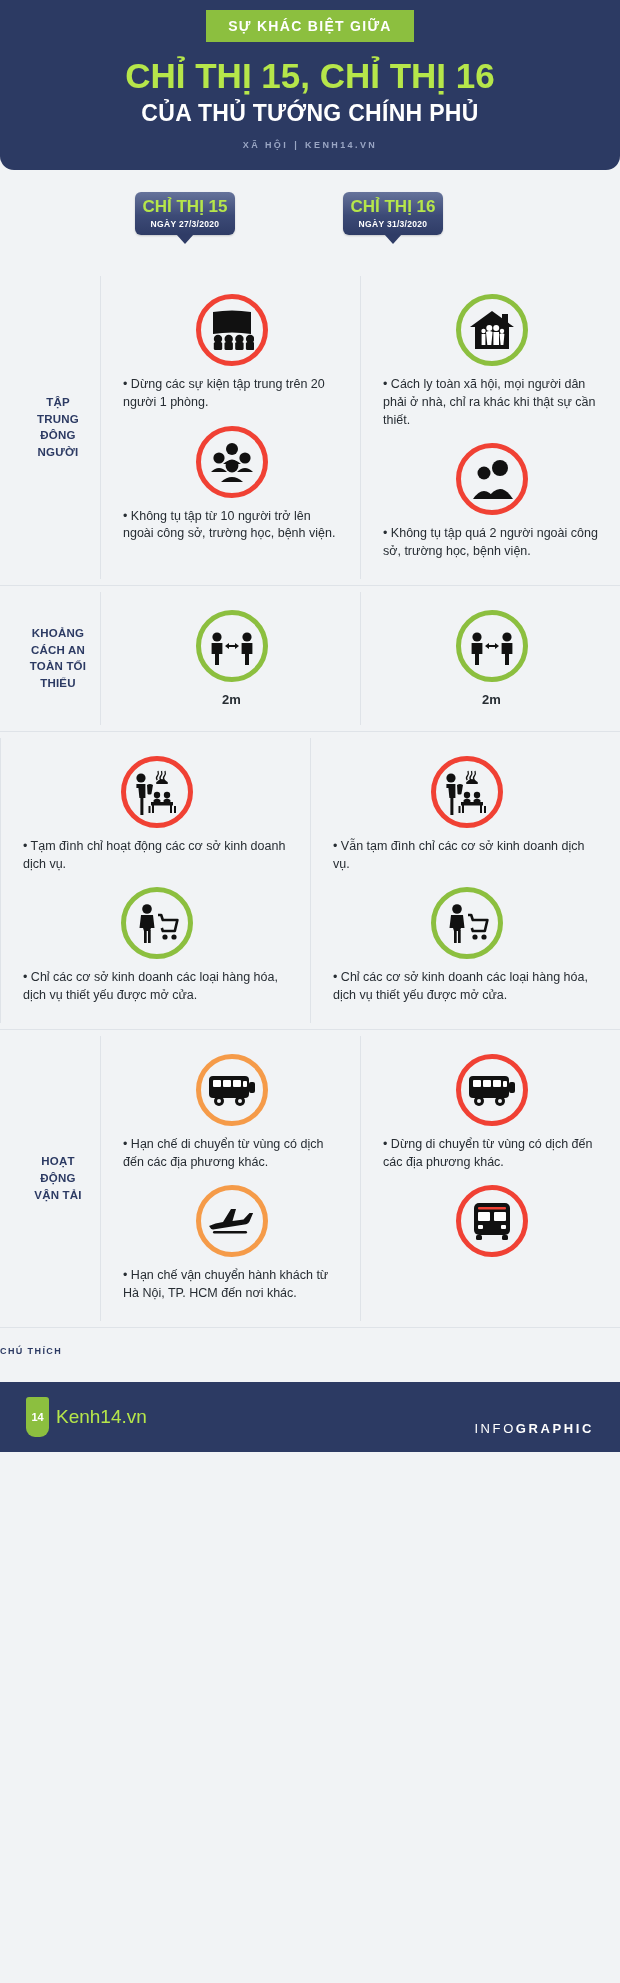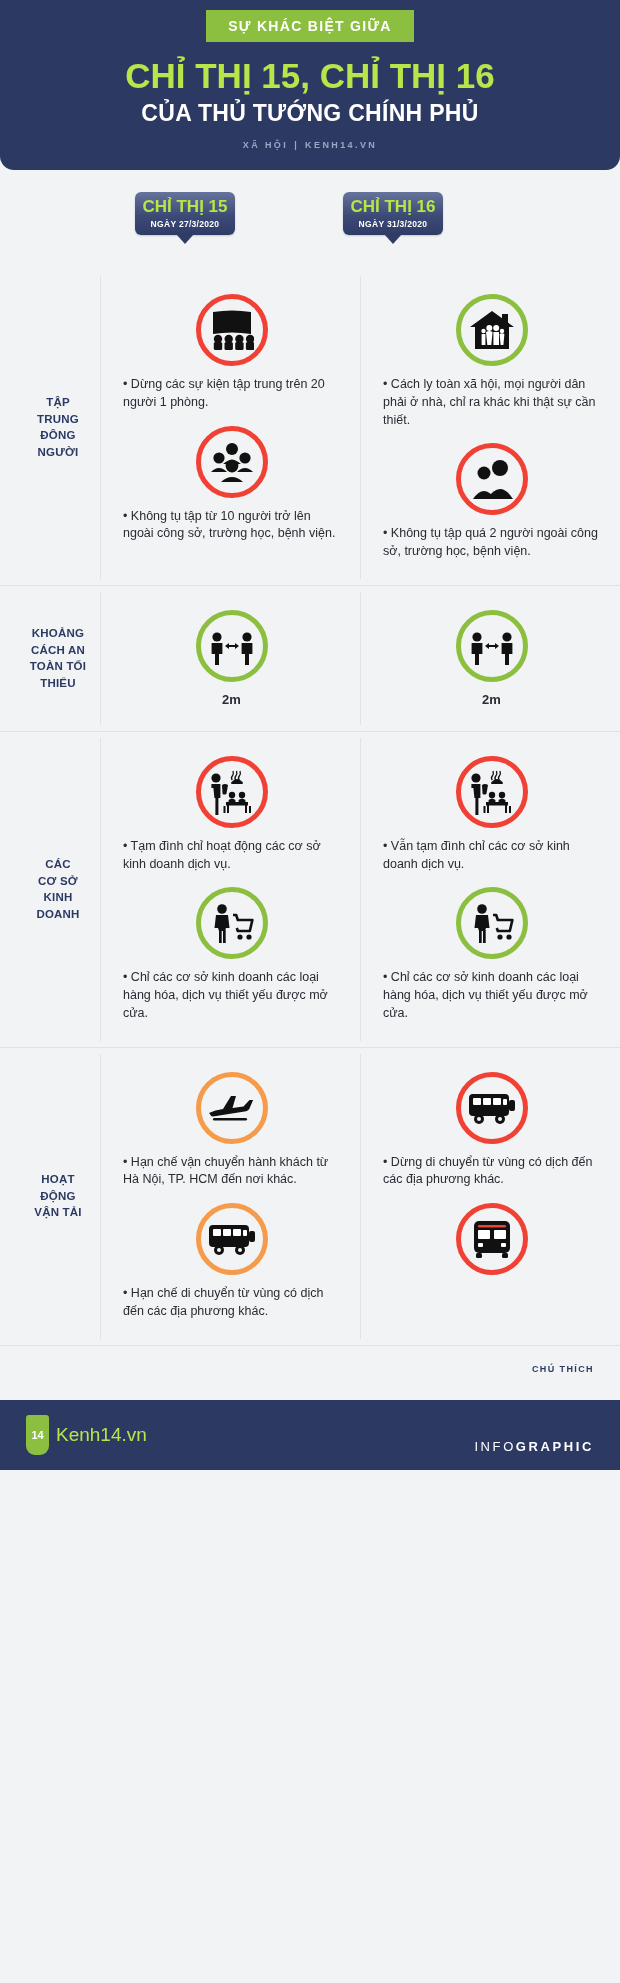--- a/index.html
+++ b/index.html
@@ -167,21 +167,21 @@
     font-size:13px;
     font-weight:bold;
     color:#272d33;
     margin-top:10px;
   }
 
   
   .legend {
     display:flex;
     align-items:center;
-    justify-content:flex-end;
+    justify-content:flex-start;
     gap:0px;
     padding:18px 0 26px 0;
     border-top:1px solid #dfe3e8;
   }
   .legend-title {
     color:#2c3a63;
     font-size:9px;
     font-weight:bold;
     letter-spacing:1.4px;
     margin-right:26px;
@@ -383,26 +383,20 @@
     <path d="M19 21 l4 -3 v2 h6 v-2 l4 3 l-4 3 v-2 h-6 v2 z"></path>
                   </g>
                 </svg>
               </div>
             </div>
             <div class="dist-label">2m</div>
           </div>
         </div>
       </div>
       <div class="row">
-        <div class="rowlabel">
-          <span style="white-space: pre-line;">CÁC
-CƠ SỞ
-KINH
-DOANH</span>
-        </div>
         <div class="col c1">
           <div class="cell">
             <div class="iconwrap">
               <div class="ring red">
                 <svg width="52" height="46" viewBox="0 0 52 46">
                   <g fill="#111">
     <path d="M27 2 q1 3 -0.7 5 q-1.7 2 0 4" stroke="#111" stroke-width="1.3" fill="none"></path>
     <path d="M30.5 2 q1 3 -0.7 5 q-1.7 2 0 4" stroke="#111" stroke-width="1.3" fill="none"></path>
     <path d="M34 2 q1 3 -0.7 5 q-1.7 2 0 4" stroke="#111" stroke-width="1.3" fill="none"></path>
     <circle cx="10" cy="9" r="4.6"></circle>
@@ -496,33 +490,20 @@
       <div class="row">
         <div class="rowlabel">
           <span style="white-space: pre-line;">HOẠT
 ĐỘNG
 VẬN TẢI</span>
         </div>
         <div class="col c1">
           <div class="cell">
             <div class="iconwrap">
               <div class="ring orange">
-                <svg width="50" height="34" viewBox="0 0 50 34">
-                  <g fill="#111">
-    <path d="M2 22 q6 -3 14 -4 l8 -13 h5 l-3.5 12 l11 -1.6 l6 -6.4 h3.6 l-3.6 8.6 q-1 2 -3.4 2.6 l-33 5.4 q-2 0.2 -4 -3.6 z"></path>
-    <rect x="6" y="27" width="34" height="2.6" rx="1.3"></rect>
-                  </g>
-                </svg>
-              </div>
-            </div>
-            <div class="bullet">• Hạn chế vận chuyển hành khách từ Hà Nội, TP. HCM đến nơi khác.</div>
-          </div>
-          <div class="cell">
-            <div class="iconwrap">
-              <div class="ring orange">
                 <svg width="50" height="36" viewBox="0 0 50 36">
                   <g fill="#111">
     <rect x="2" y="4" width="40" height="22" rx="4"></rect>
     <rect x="42" y="10" width="6" height="11" rx="2"></rect>
     <g fill="#fff">
                       <rect x="6" y="8" width="8" height="7" rx="1"></rect>
                       <rect x="16" y="8" width="8" height="7" rx="1"></rect>
     <rect x="26" y="8" width="8" height="7" rx="1"></rect>
                       <rect x="36" y="9" width="4" height="6" rx="1"></rect>
                     </g>
@@ -531,20 +512,33 @@
     <g fill="#f1f3f5">
                       <circle cx="12" cy="29" r="2"></circle>
                       <circle cx="33" cy="29" r="2"></circle>
                     </g>
                   </g>
                 </svg>
               </div>
             </div>
             <div class="bullet">• Hạn chế di chuyển từ vùng có dịch đến các địa phương khác.</div>
           </div>
+          <div class="cell">
+            <div class="iconwrap">
+              <div class="ring orange">
+                <svg width="50" height="34" viewBox="0 0 50 34">
+                  <g fill="#111">
+    <path d="M2 22 q6 -3 14 -4 l8 -13 h5 l-3.5 12 l11 -1.6 l6 -6.4 h3.6 l-3.6 8.6 q-1 2 -3.4 2.6 l-33 5.4 q-2 0.2 -4 -3.6 z"></path>
+    <rect x="6" y="27" width="34" height="2.6" rx="1.3"></rect>
+                  </g>
+                </svg>
+              </div>
+            </div>
+            <div class="bullet">• Hạn chế vận chuyển hành khách từ Hà Nội, TP. HCM đến nơi khác.</div>
+          </div>
         </div>
         <div class="col c2">
           <div class="cell">
             <div class="iconwrap">
               <div class="ring red">
                 <svg width="50" height="36" viewBox="0 0 50 36">
                   <g fill="#111">
     <rect x="2" y="4" width="40" height="22" rx="4"></rect>
     <rect x="42" y="10" width="6" height="11" rx="2"></rect>
     <g fill="#fff">

